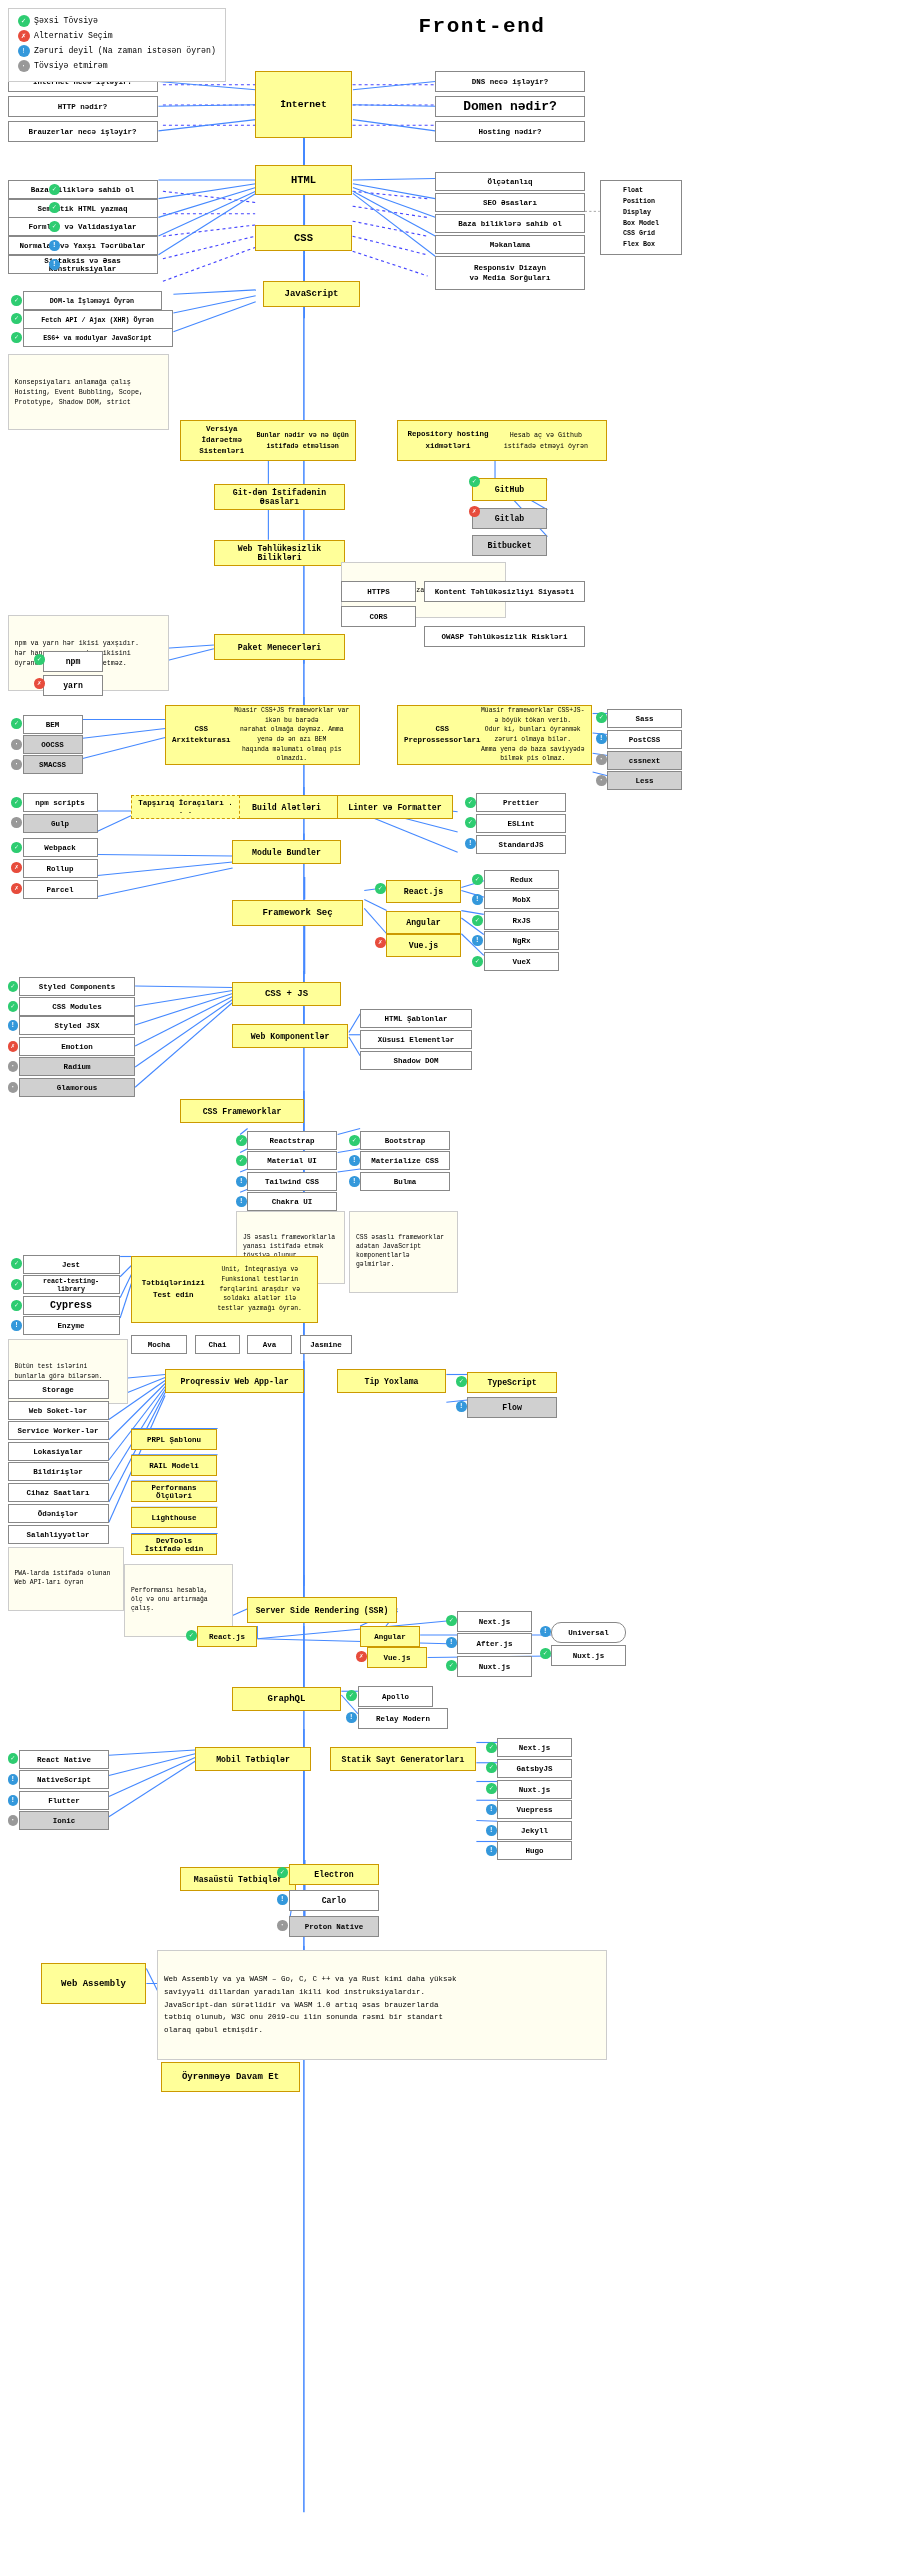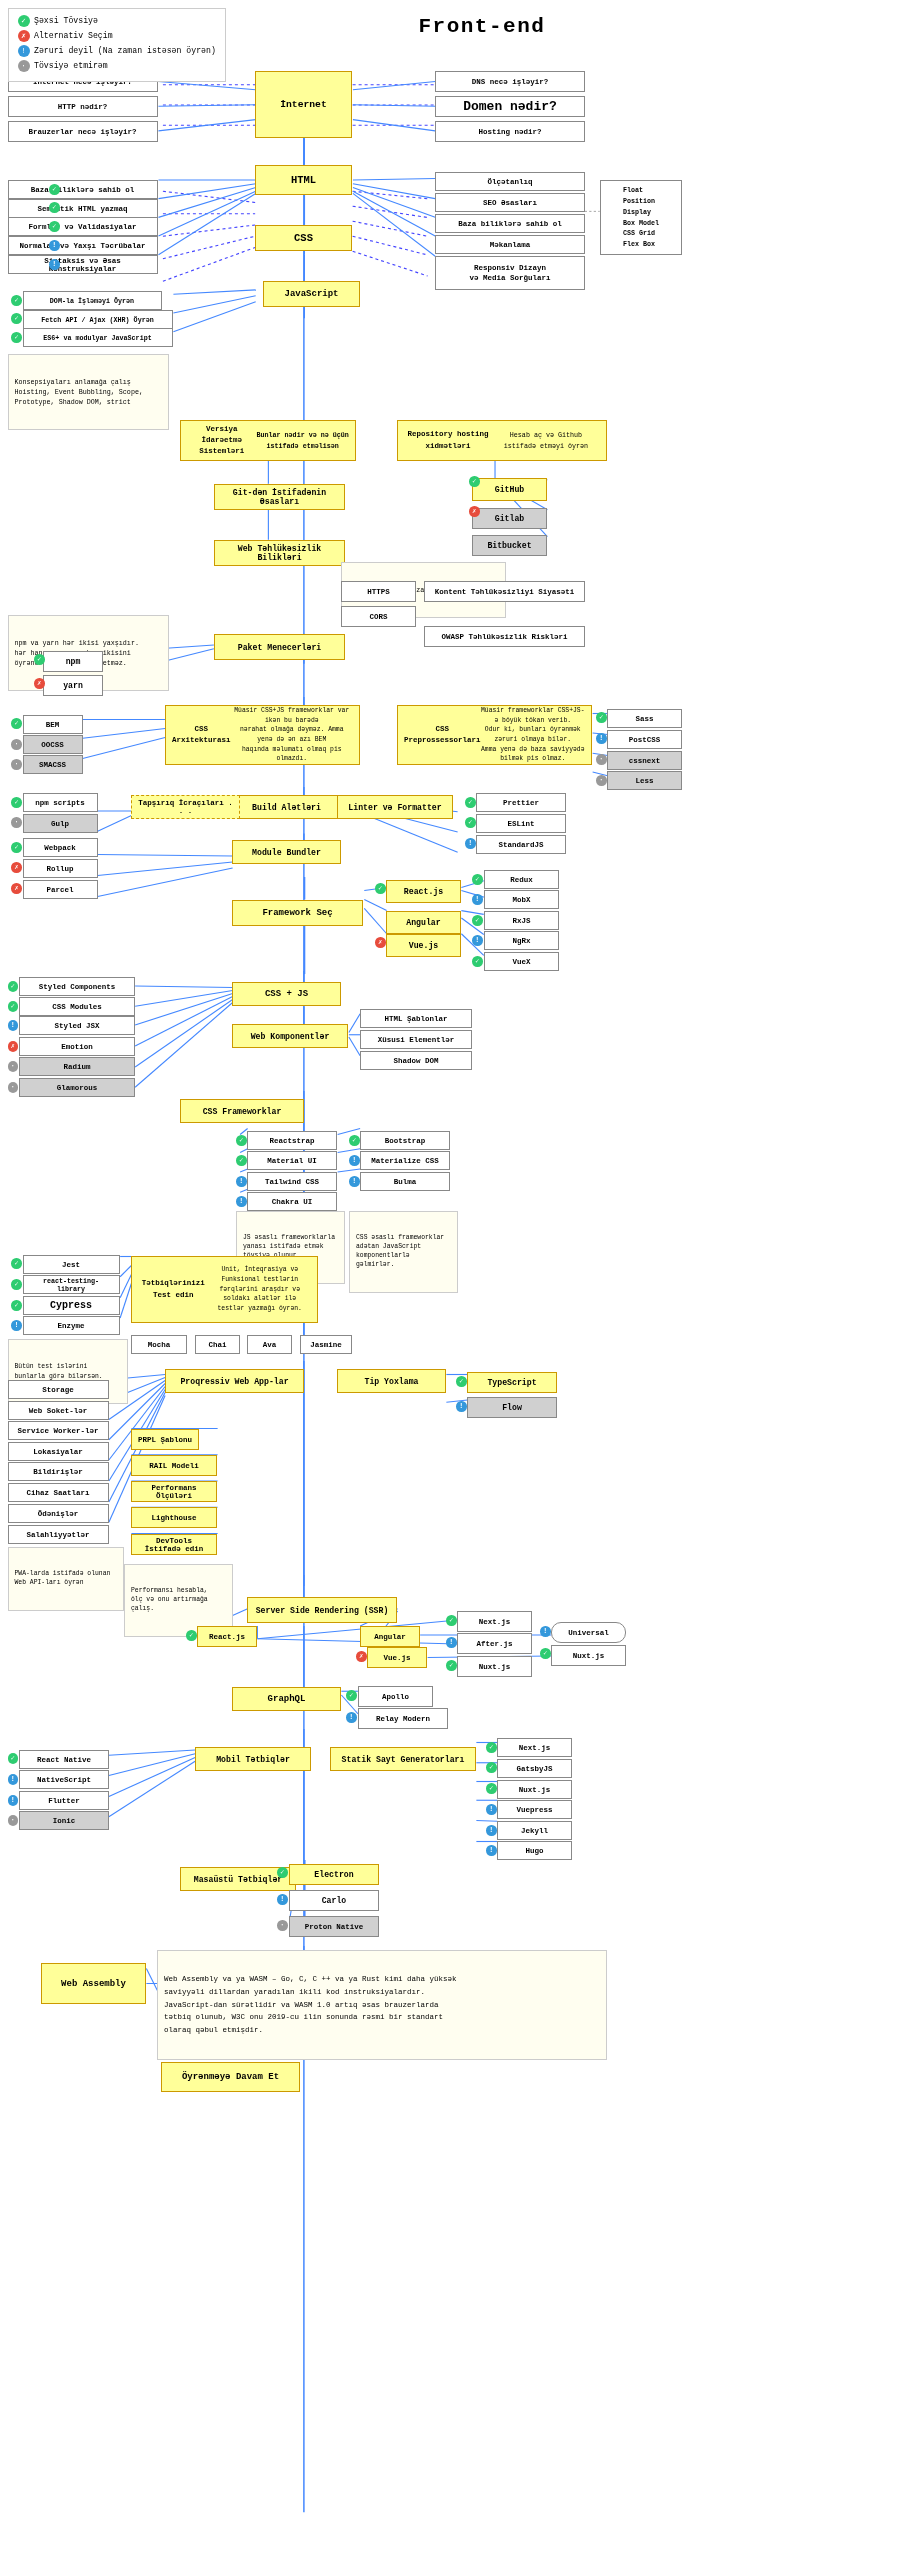--- a/index.html
+++ b/index.html
@@ -520,21 +520,21 @@
 <div class="node node-white" style="left:7.5px;top:1483px;width:101px;height:19px;font-size:7.5px;">Cihaz Saatları</div>
 <div class="node node-white" style="left:7.5px;top:1504px;width:101px;height:19px;font-size:7.5px;">Ödənişlər</div>
 <div class="node node-white" style="left:7.5px;top:1525px;width:101px;height:19px;font-size:7.5px;">Salahliyyətlər</div>
 <div class="info-box" style="left:7.5px;top:1547px;width:116px;font-size:6.4px;line-height:1.4;">PWA-larda istifadə olunan Web API-ları öyrən</div>
 
 <div class="badge badge-green" style="left:456px;top:1376px;">✓</div>
 <div class="node node-yellow" style="left:467px;top:1372px;width:90px;height:21px;font-size:8.2px;">TypeScript</div>
 <div class="badge badge-blue" style="left:456px;top:1401px;">!</div>
 <div class="node node-gray" style="left:467px;top:1397px;width:90px;height:21px;font-size:8.2px;">Flow</div>
 
-<div class="node node-yellow" style="left:131px;top:1429px;width:68px;height:21px;font-size:7.5px;">PRPL Şablonu</div>
+<div class="node node-yellow" style="left:131px;top:1429px;width:86px;height:21px;font-size:7.5px;">PRPL Şablonu</div>
 <div class="node node-yellow" style="left:131px;top:1455px;width:86px;height:21px;font-size:7.5px;">RAIL Modeli</div>
 <div class="node node-yellow" style="left:131px;top:1481px;width:86px;height:21px;font-size:7.5px;">Performans Ölçüləri</div>
 <div class="node node-yellow" style="left:131px;top:1507px;width:86px;height:21px;font-size:7.5px;">Lighthouse</div>
 <div class="node node-yellow" style="left:131px;top:1534px;width:86px;height:21px;font-size:7.5px;">DevTools İstifadə edin</div>
 <div class="info-box" style="left:124px;top:1564px;width:109px;font-size:6.4px;line-height:1.4;">Performansı hesabla,<br>ölç və onu artırmağa çalış.</div>
 
 <svg style="position:absolute;top:1361px;left:0;width:913px;height:240px;pointer-events:none;z-index:5;" xmlns="http://www.w3.org/2000/svg" viewBox="0 0 1217 320" width="913" height="240">
   <line x1="145" y1="25" x2="220" y2="18" stroke="#4488ff" stroke-width="1.5"></line>
   <line x1="145" y1="52" x2="220" y2="22" stroke="#4488ff" stroke-width="1.5"></line>
   <line x1="145" y1="78" x2="220" y2="26" stroke="#4488ff" stroke-width="1.5"></line>

